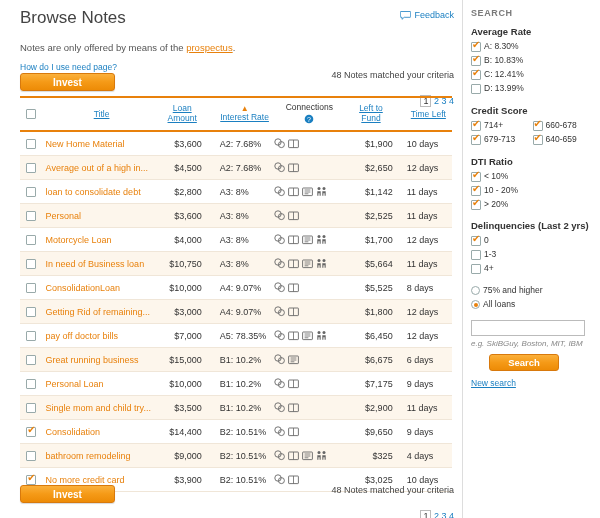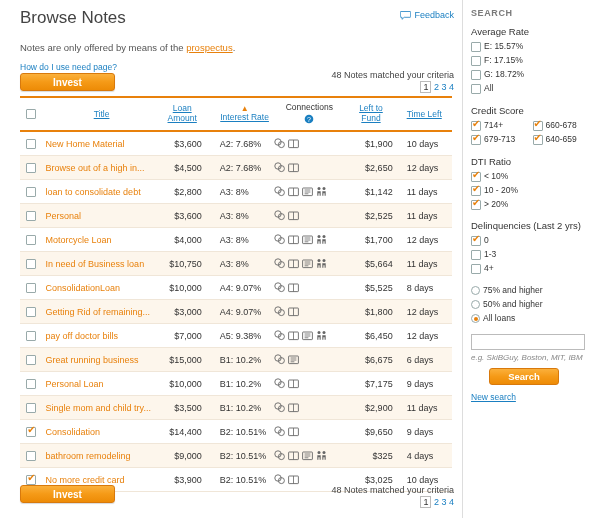--- a/index.html
+++ b/index.html
@@ -48,21 +48,21 @@
     text-align:center; line-height:17px;
     cursor:pointer;
     box-shadow:0 1px 1px rgba(0,0,0,.15);
   }
   .invest-btn.bottom { top:485px; }
 
   .matched-top {
     position:absolute; right:6px; top:70px;
     font-size:9px; color:#444; text-align:right;
   }
-  .pager { margin-top:2px; font-size:9px; color:#1a7fc1; }
+  .pager { margin-top:16px; font-size:9px; color:#1a7fc1; }
   .pager .cur { color:#333; border:1px solid #bbb; padding:0 2px; background:#fff; }
   .pager span { cursor:pointer; }
 
   .matched-bottom {
     position:absolute; right:6px; top:485px;
     font-size:9px; color:#444; text-align:right;
   }
 
   
   .tbl-wrap { position:absolute; left:20px; top:96px; width:432px; }
@@ -116,21 +116,21 @@
     position:absolute; left:462px; top:0; width:138px; height:518px;
     border-left:1px solid #ddd;
     padding:8px 6px 0 8px;
   }
   .search-hdr {
     font-size:9px; font-weight:bold; color:#7a7a7a;
     letter-spacing:.6px; margin-bottom:8px;
   }
   .facet { margin-bottom:9px; }
   .facet-title {
-    font-size:9.5px; font-weight:normal; color:#333; margin-bottom:3px;
+    font-size:9.5px; font-weight:bold; color:#333; margin-bottom:3px;
   }
   .facet-grid { display:flex; }
   .facet-col { width:50%; }
   .opt {
     display:flex; align-items:center; gap:3px;
     font-size:8.5px; color:#333; line-height:13px; margin-bottom:1px;
   }
   .opt label { cursor:pointer; }
   input.radio {
     -webkit-appearance:none; appearance:none;
@@ -217,21 +217,21 @@
               <span style="display:block;margin-top:2px">
                 <svg width="10" height="10" viewBox="0 0 10 10">
                     <circle cx="5" cy="5" r="4.3" fill="#1a7fc1"></circle>
                     <text x="5" y="7.6" font-size="7" text-anchor="middle" fill="#fff" font-family="Liberation Sans, sans-serif">?</text>
                   </svg>
               </span>
             </th>
             <th class="c-fund" style="text-align:center">
               <span class="hlink">Left to Fund</span>
             </th>
-            <th class="c-time" style="text-align:left">
+            <th class="c-time" style="text-align:center">
               <span class="hlink">Time Left</span>
             </th>
           </tr>
         </thead>
         <tbody id="rows">
             <tr>
               <td class="c-check"><input type="checkbox" class="cb orange" style=""></td>
               <td class="c-title"><a class="title-link" href="#">New Home Material</a></td>
               <td class="c-amt">$3,600</td>
               <td class="c-rate">A2: 7.68%</td>
@@ -249,21 +249,21 @@
                       <line x1="5.5" y1="1" x2="5.5" y2="8.6" stroke="#666" stroke-width="0.8"></line>
                     </svg>
                   </span>
                 </div>
               </td>
               <td class="c-fund">$1,900</td>
               <td class="c-time">10 days</td>
             </tr>
             <tr class="alt">
               <td class="c-check"><input type="checkbox" class="cb orange" style=""></td>
-              <td class="c-title"><a class="title-link" href="#">Browse out of a high in...</a></td>
+              <td class="c-title"><a class="title-link" href="#">Average out of a high in...</a></td>
               <td class="c-amt">$4,500</td>
               <td class="c-rate">A2: 7.68%</td>
               <td class="c-conn">
                 <div class="conn-icons">
                   <span>
                     <svg width="11" height="11" viewBox="0 0 11 11">
                       <circle cx="4" cy="4" r="3.2" fill="none" stroke="#666" stroke-width="0.9"></circle>
                       <circle cx="7.4" cy="6.6" r="3" fill="none" stroke="#666" stroke-width="0.9"></circle>
                     </svg>
                   </span>
@@ -467,21 +467,21 @@
                   </span>
                 </div>
               </td>
               <td class="c-fund">$1,800</td>
               <td class="c-time">12 days</td>
             </tr>
             <tr>
               <td class="c-check"><input type="checkbox" class="cb orange" style=""></td>
               <td class="c-title"><a class="title-link" href="#">pay off doctor bills</a></td>
               <td class="c-amt">$7,000</td>
-              <td class="c-rate">A5: 9.38%</td>
+              <td class="c-rate">A5: 78.35%</td>
               <td class="c-conn">
                 <div class="conn-icons">
                   <span>
                     <svg width="11" height="11" viewBox="0 0 11 11">
                       <circle cx="4" cy="4" r="3.2" fill="none" stroke="#666" stroke-width="0.9"></circle>
                       <circle cx="7.4" cy="6.6" r="3" fill="none" stroke="#666" stroke-width="0.9"></circle>
                     </svg>
                   </span>
                   <span>
                     <svg width="11" height="10" viewBox="0 0 11 10">
@@ -688,36 +688,36 @@
       </div>
     </div>
   </div>
 
   <div class="right">
     <div class="search-hdr">SEARCH</div>
 
     <div class="facet">
       <div class="facet-title">Average Rate</div>
       <div class="facet-grid">
-        <div class="facet-col" id="ar-right">
+        <div class="facet-col" id="ar-left">
             <div class="opt">
-              <input type="checkbox" class="cb orange" style="">
-              <label>E: 15.57%</label>
+              <input type="checkbox" class="cb orange" checked="" style="">
+              <label>A: 8.30%</label>
+            </div>
+            <div class="opt">
+              <input type="checkbox" class="cb orange" checked="" style="">
+              <label>B: 10.83%</label>
+            </div>
+            <div class="opt">
+              <input type="checkbox" class="cb orange" checked="" style="">
+              <label>C: 12.41%</label>
             </div>
             <div class="opt">
               <input type="checkbox" class="cb orange" style="">
-              <label>F: 17.15%</label>
-            </div>
-            <div class="opt">
-              <input type="checkbox" class="cb orange" style="">
-              <label>G: 18.72%</label>
-            </div>
-            <div class="opt">
-              <input type="checkbox" class="cb orange" style="">
-              <label>All</label>
+              <label>D: 13.99%</label>
             </div>
           </div>
       </div>
     </div>
 
     <div class="facet">
       <div class="facet-title">Credit Score</div>
       <div class="facet-grid">
         <div class="facet-col" id="cs-left">
             <div class="opt">
@@ -778,24 +778,20 @@
         </div>
     </div>
 
     <div class="facet">
       <div id="fund">
           <div class="opt">
             <input type="radio" class="radio" name="funding-status" style="">
             <label>75% and higher</label>
           </div>
           <div class="opt">
-            <input type="radio" class="radio" name="funding-status" style="">
-            <label>50% and higher</label>
-          </div>
-          <div class="opt">
             <input type="radio" class="radio" name="funding-status" checked="" style="">
             <label>All loans</label>
           </div>
         </div>
     </div>
 
     <div class="facet">
       <input class="kw-input" type="text" placeholder="" style="">
       <div class="kw-hint">e.g. SkiBGuy, Boston, MIT, IBM</div>
       <div class="search-btn">Search</div>

